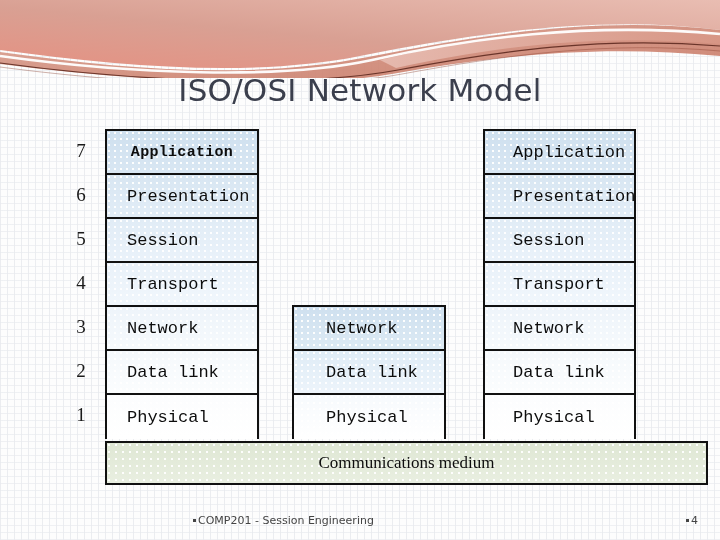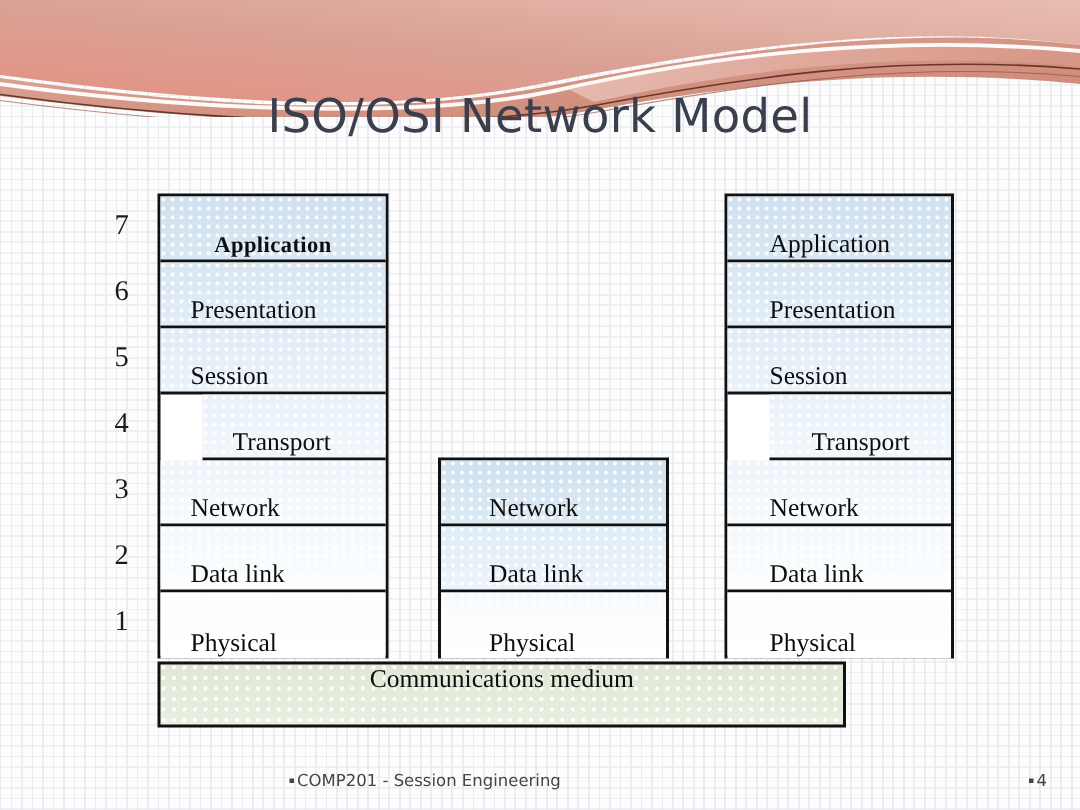--- a/index.html
+++ b/index.html
@@ -38,21 +38,21 @@
     top: 0;
     width: 720px;
     height: 78px;
     pointer-events: none;
   }
 
   
   #title {
     position: absolute;
     left: 0;
-    top: 60px;
+    top: 72px;
     width: 720px;
     text-align: center;
     font-family: "DejaVu Sans", sans-serif;
     font-size: 31px;
     font-weight: 400;
     color: #3b3f4d;
     letter-spacing: 0.2px;
     white-space: nowrap;
   }
 
@@ -92,22 +92,22 @@
   #stack-mid   { left: 292px; top: 305px; width: 154px; height: 134px; }
   
   #stack-right { left: 483px; top: 129px; width: 153px; height: 310px; }
 
   .cell {
     position: relative;
     box-sizing: border-box;
     height: 44px;
     border-bottom: 2px solid #111111;
     display: flex;
-    align-items: flex-end;
-    font-family: Liberation Serif, serif;
+    align-items: center;
+    font-family: Liberation Mono, monospace;
     font-size: 17px;
     color: #0d0d0d;
     overflow: hidden;
   }
   .cell:last-child { border-bottom: none; }
 
   
   .cell::before {
     content: "";
     position: absolute;
@@ -120,21 +120,21 @@
   }
   .cell > span {
     position: relative;
     z-index: 1;
   }
 
   
   .fill-7 { background: linear-gradient(to bottom, #cfe0ef, #d9e7f3); }
   .fill-6 { background: linear-gradient(to bottom, #d8e6f2, #e2edf7); }
   .fill-5 { background: linear-gradient(to bottom, #e1ecf6, #eaf2fa); }
-  .fill-4 { background: linear-gradient(to bottom, #e9f1f9, #f1f7fc); margin-left: 28px; }
+  .fill-4 { background: linear-gradient(to bottom, #e9f1f9, #f1f7fc); }
   .fill-3 { background: linear-gradient(to bottom, #eef4fa, #f6fafd); }
   .fill-2 { background: linear-gradient(to bottom, #f5f9fc, #fbfdfe); }
   .fill-1 { background: linear-gradient(to bottom, #fcfdfe, #ffffff); }
 
   
   .mid-3 { background: linear-gradient(to bottom, #cfe0ef, #dceaf4); }
   .mid-2 { background: linear-gradient(to bottom, #dfecf6, #edf4fb); }
   .mid-1 { background: linear-gradient(to bottom, #f7fafd, #ffffff); }
 
   .cell-pad-left   { padding-left: 20px; }
@@ -146,26 +146,27 @@
     font-weight: 700;
     font-size: 15px;
     letter-spacing: 0.3px;
   }
 
   
   #medium {
     position: absolute;
     left: 105px;
     top: 441px;
-    width: 459px;
+    width: 603px;
     height: 44px;
     box-sizing: border-box;
     border: 2px solid #111111;
     background: linear-gradient(to bottom, #dfe7d4, #e9efe1);
     display: flex;
+    align-items: center;
     justify-content: center;
     font-family: "Liberation Serif", serif;
     font-size: 17px;
     color: #0d0d0d;
     overflow: hidden;
   }
   #medium::before {
     content: "";
     position: absolute;
     inset: 0;

